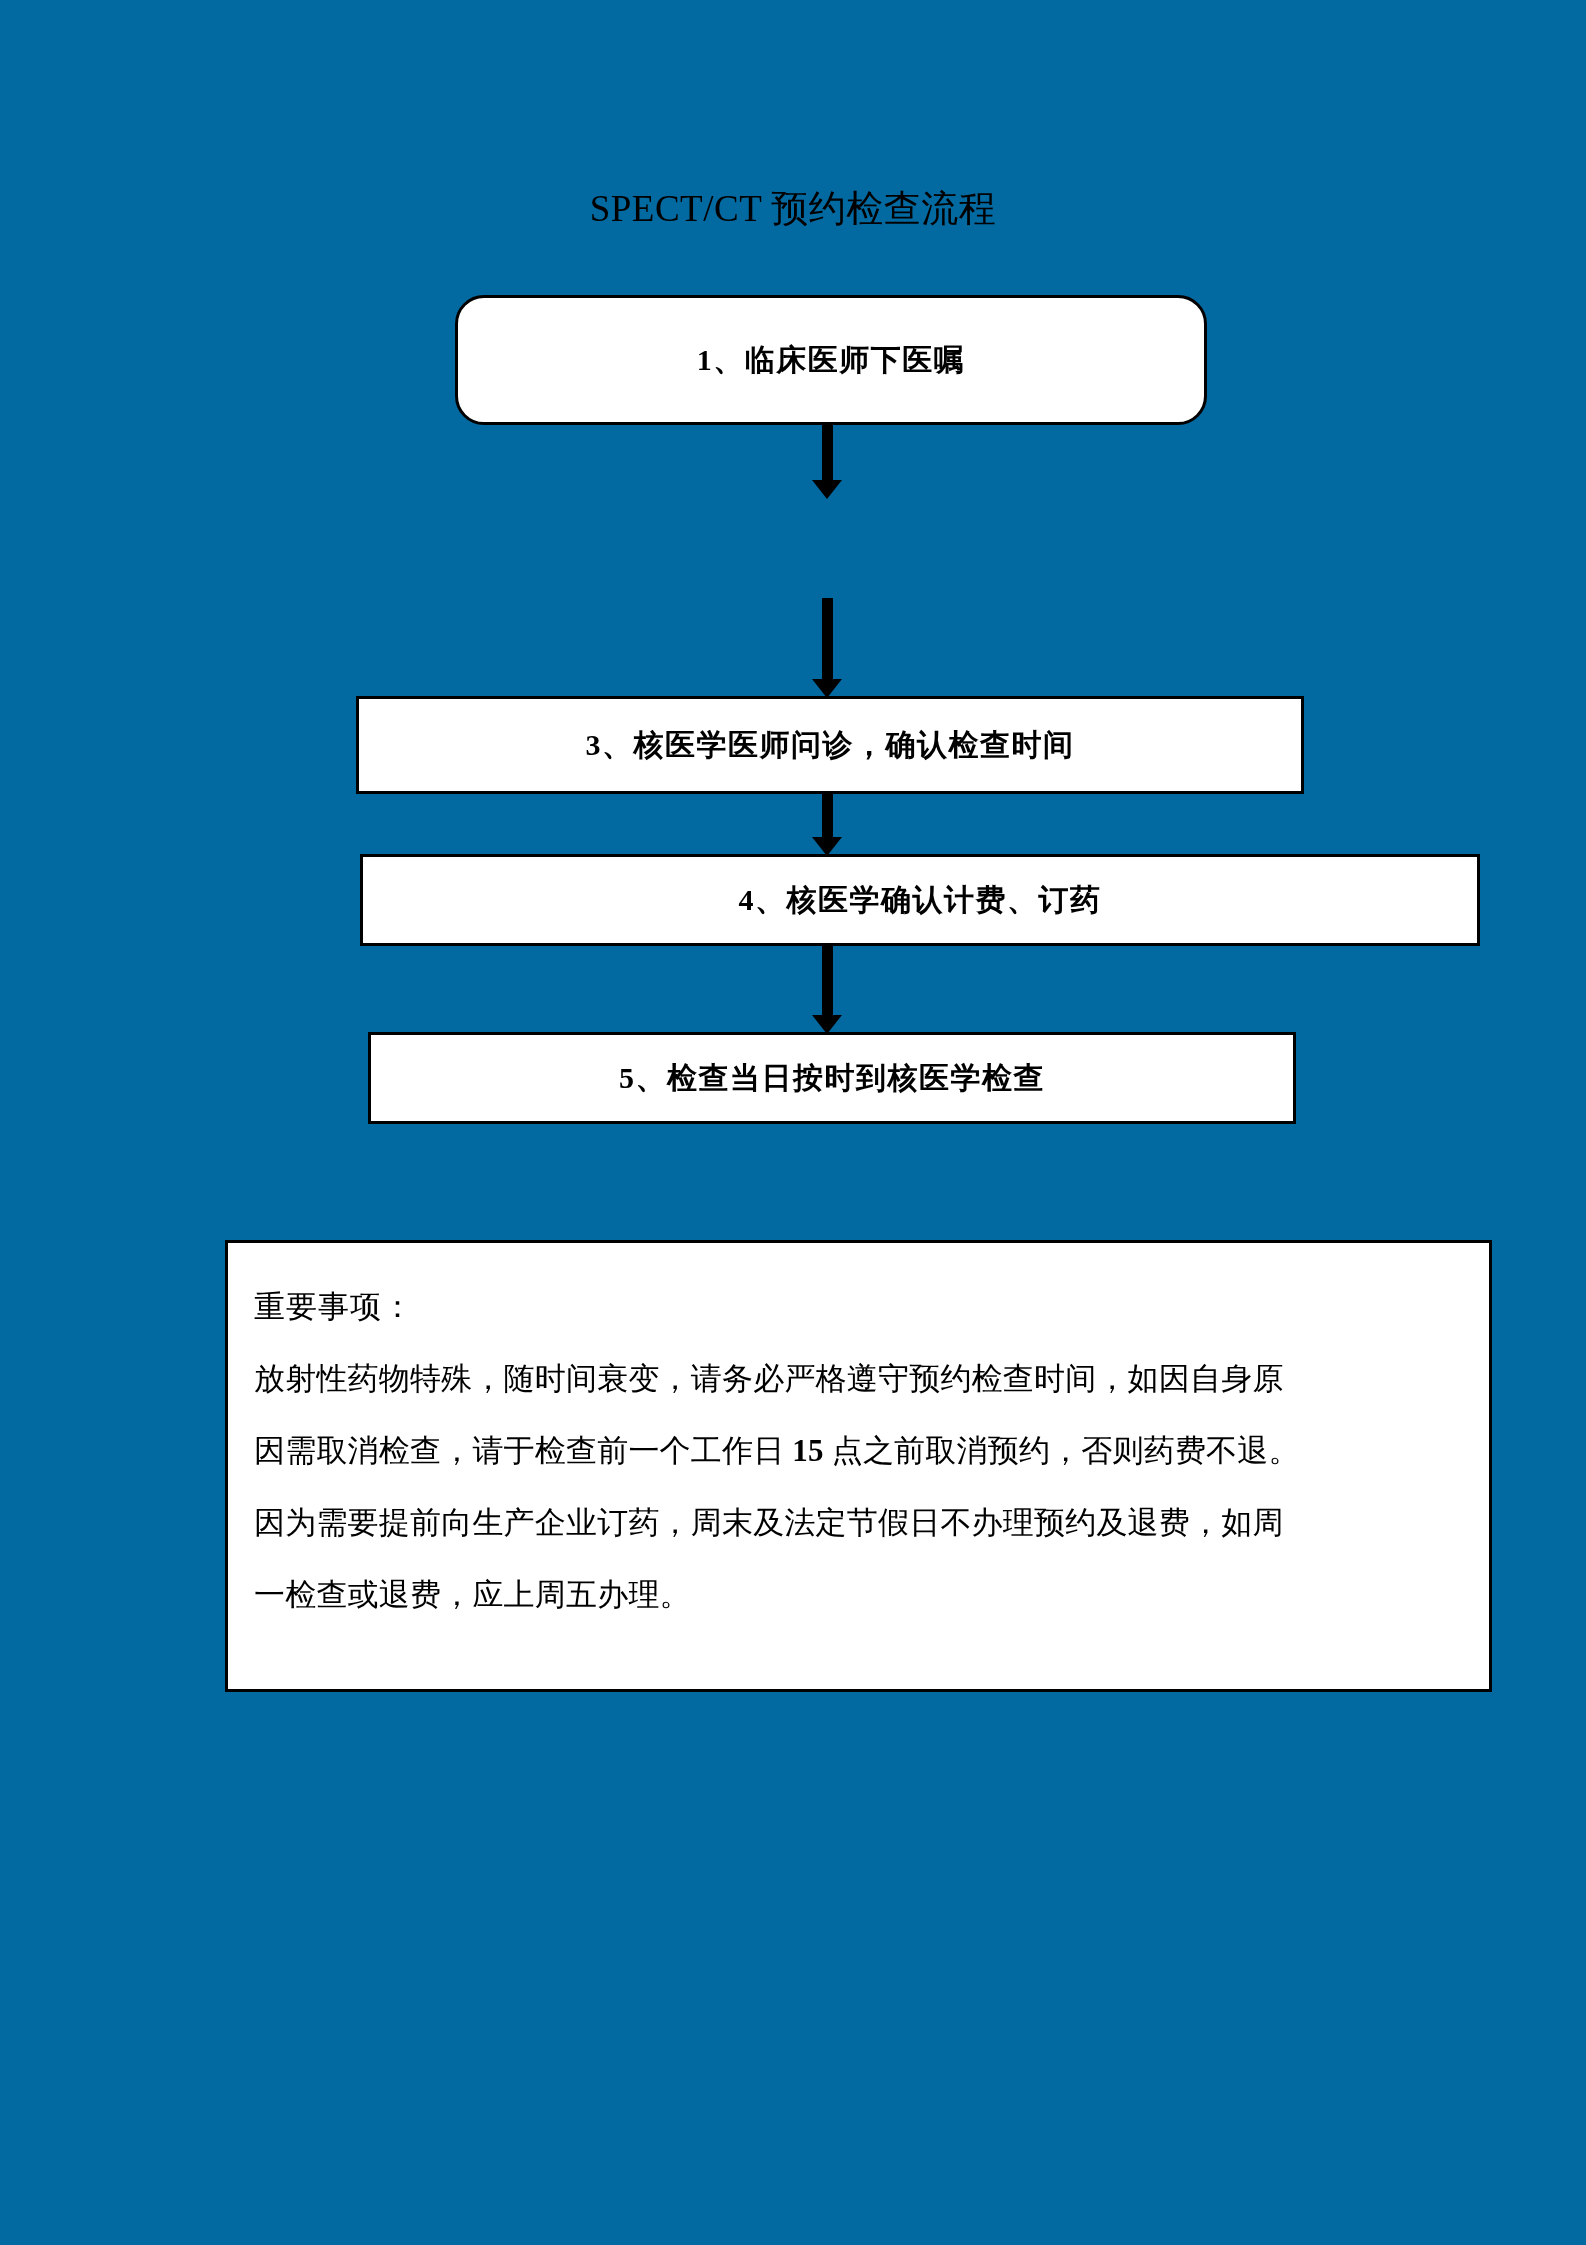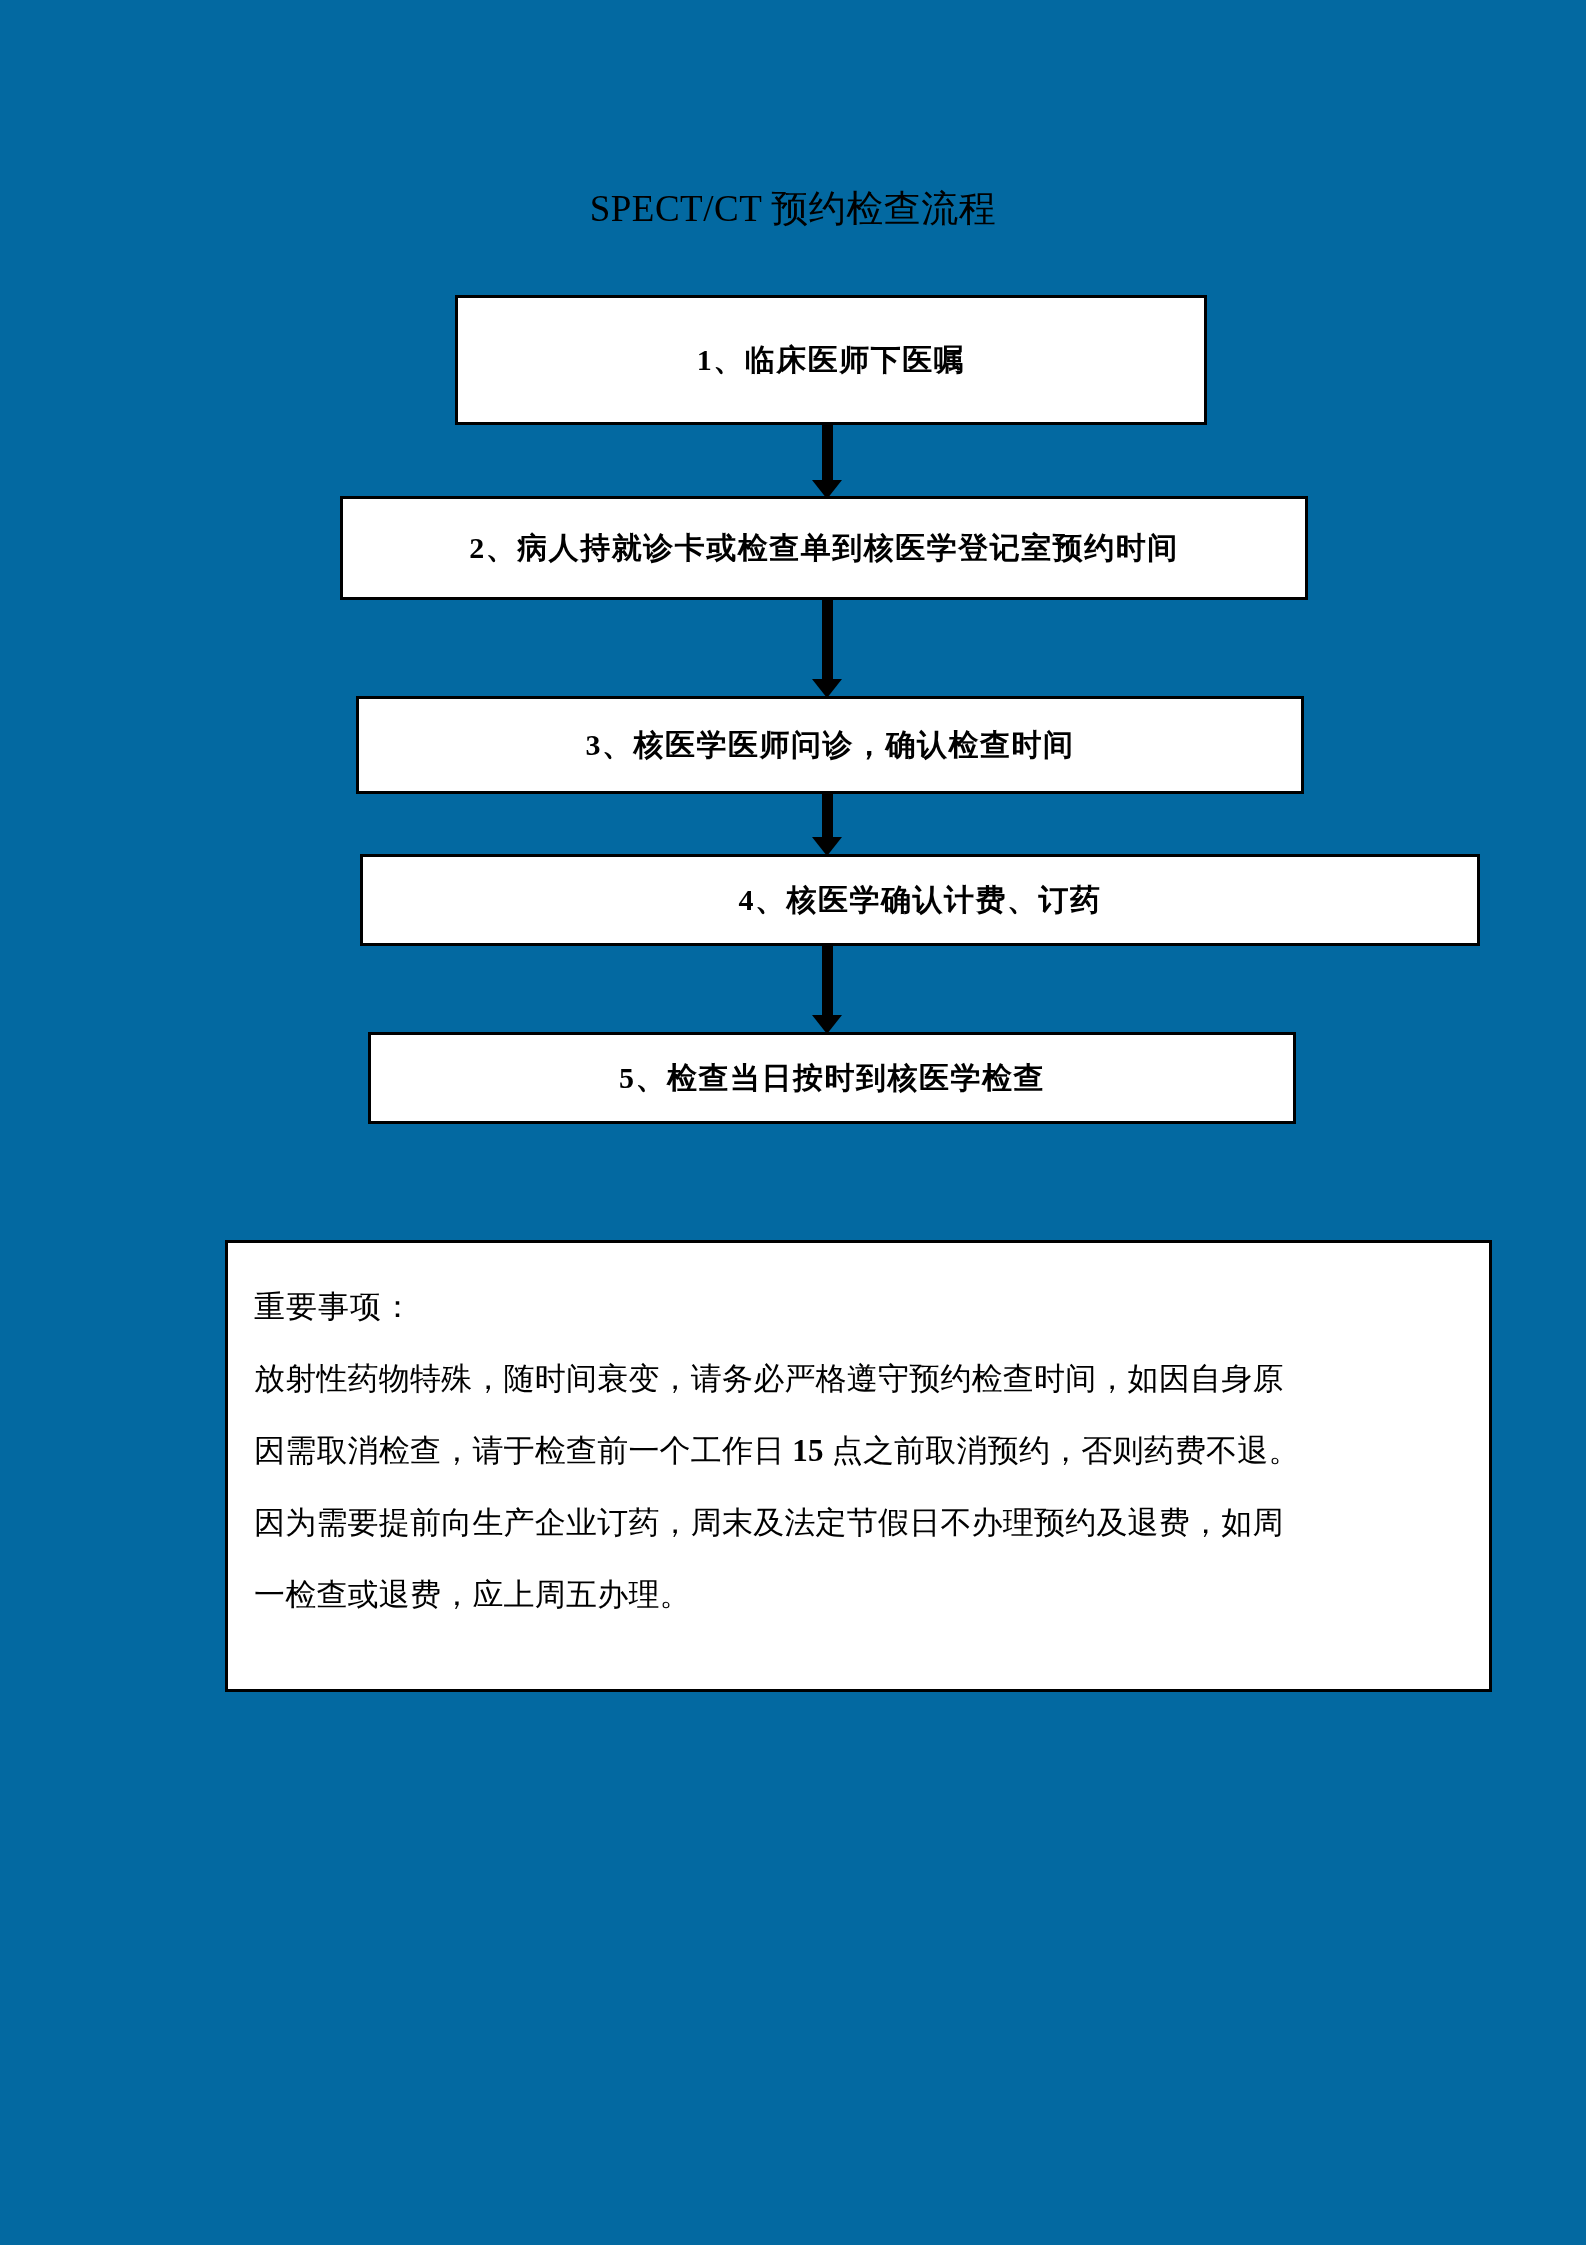--- a/index.html
+++ b/index.html
@@ -53,21 +53,21 @@
   .flow-box-label {
     font-family: "Liberation Serif", "DejaVu Serif", serif;
     font-weight: 700;
     font-size: 30px;
     line-height: 40px;
     letter-spacing: 1.5px;
     white-space: nowrap;
     text-align: center;
   }
 
-  .box-1 { left: 455px; top: 295px;  width: 752px; height: 130px; }
+  .box-1 { left: 455px; top: 295px;  width: 752px; height: 130px; border-radius: 29px; }
   .box-2 { left: 340px; top: 496px;  width: 968px; height: 104px; }
   .box-3 { left: 356px; top: 696px;  width: 948px; height: 98px;  }
   .box-4 { left: 360px; top: 854px;  width: 1120px; height: 92px;  }
   .box-5 { left: 368px; top: 1032px; width: 928px; height: 92px;  }
 
   
   .arrow {
     position: absolute;
     width: 30px;
     display: flex;
@@ -135,23 +135,20 @@
 
   <div class="flow-box box-1">
     <span class="flow-box-label">1、临床医师下医嘱</span>
   </div>
 
   <div class="arrow arrow-1">
     <span class="shaft"></span>
     <span class="head"></span>
   </div>
 
-  <div class="flow-box box-2">
-    <span class="flow-box-label">2、病人持就诊卡或检查单到核医学登记室预约时间</span>
-  </div>
 
   <div class="arrow arrow-2">
     <span class="shaft"></span>
     <span class="head"></span>
   </div>
 
   <div class="flow-box box-3">
     <span class="flow-box-label">3、核医学医师问诊，确认检查时间</span>
   </div>
 

